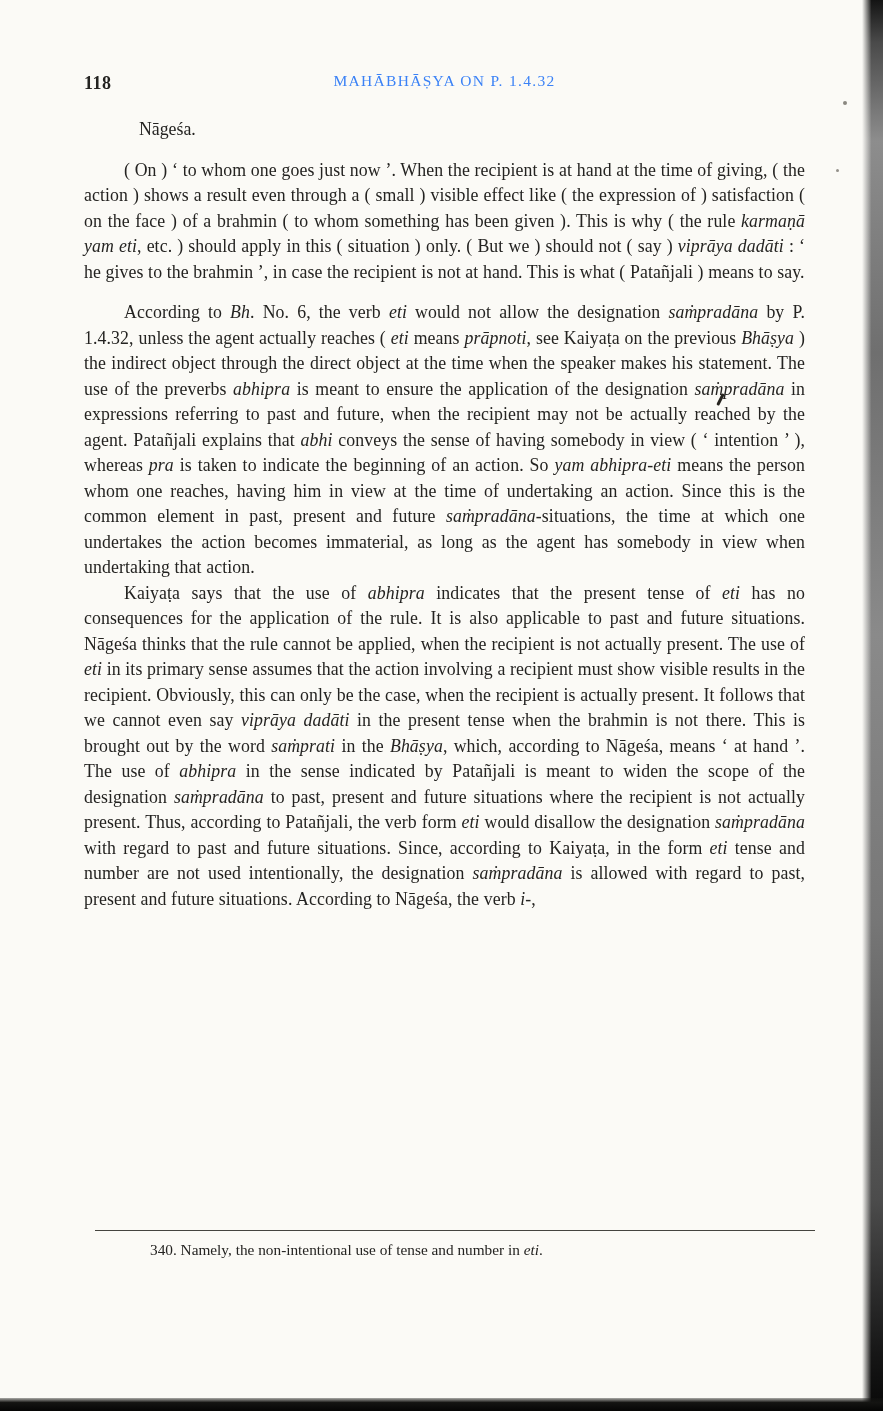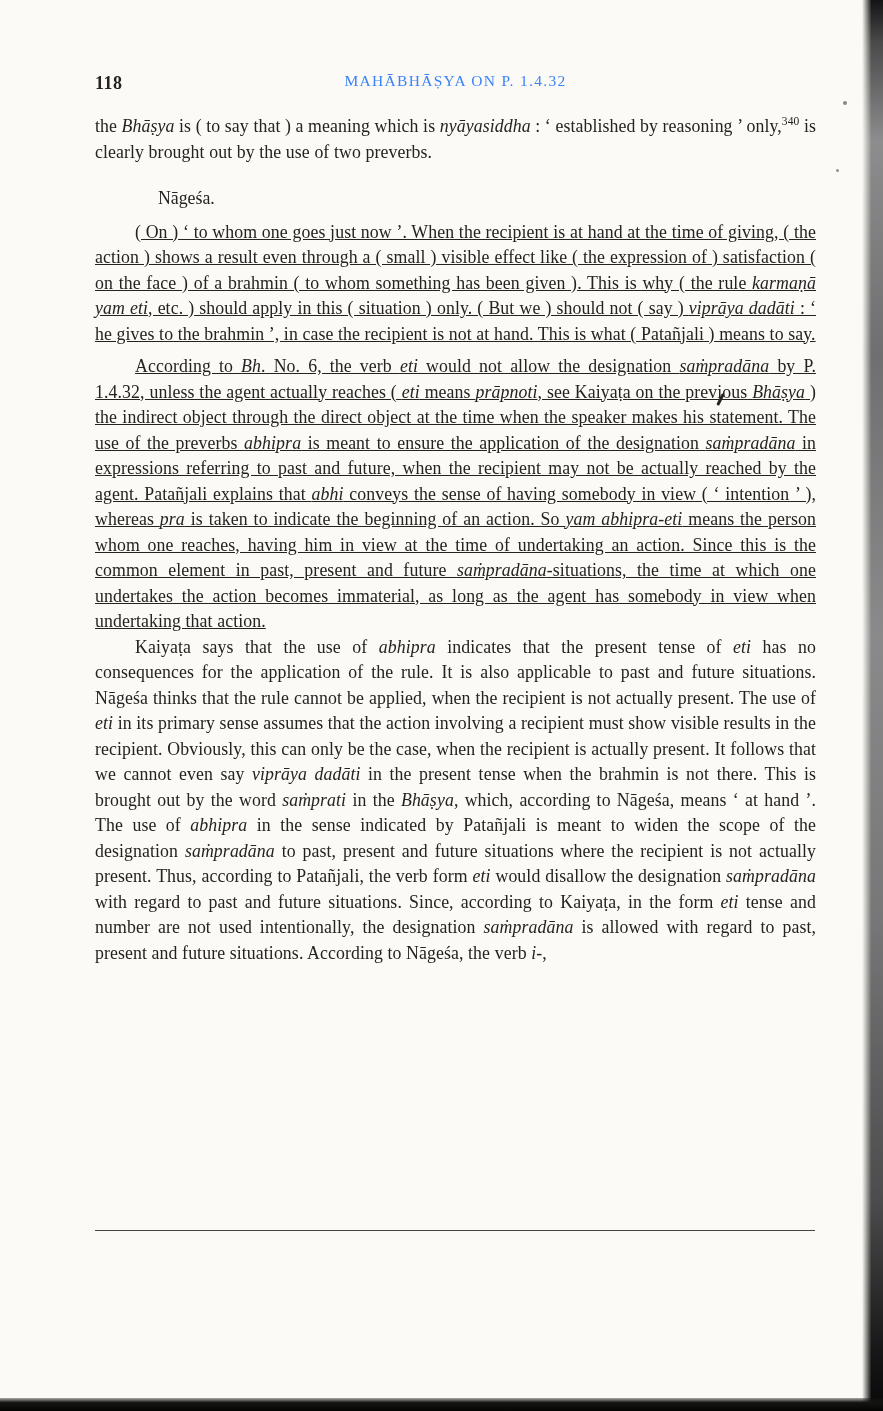--- a/index.html
+++ b/index.html
@@ -7,21 +7,21 @@
     width: 883px; height: 1411px;
     background: #fbfaf6;
     position: relative;
     overflow: hidden;
     font-family: "Liberation Serif", "DejaVu Serif", serif;
     color: #242321;
   }
   .page { position: absolute; inset: 0; }
   .content {
     position: absolute;
-    left: 95px; top: 72px;
+    left: 84px; top: 72px;
     width: 721px;
   }
   .running-header {
     position: relative;
     height: 24px;
     margin-bottom: 18px;
   }
   .page-number {
     position: absolute; left: 0; top: 1px;
     font-weight: bold; font-size: 18px; letter-spacing: 0.5px;
@@ -38,25 +38,25 @@
     line-height: 25.5px;
     text-align: justify;
     margin: 0;
     text-indent: 40px;
     letter-spacing: 0.1px;
   }
   .no-indent { text-indent: 0; }
   .subheading {
     font-size: 17.8px;
     line-height: 25.5px;
-    margin: 8px;
+    margin: 0;
     text-indent: 55px;
   }
   .mt-nagesa-head { margin-top: 21px; }
-  .mt-after-head  { margin-top: 7px; text-decoration: underline; }
+  .mt-after-head  { margin-top: 15px; }
   .mt-note-head   { margin-top: 26px; }
   .mt-para        { }
   .it { font-style: italic; }
   sup.fn-ref { font-size: 11.5px; line-height: 0; vertical-align: super; }
   .footnote-block {
     position: absolute;
     left: 95px; top: 1230px;
     width: 721px;
   }
   .footnote-rule {
@@ -105,35 +105,35 @@
 
 <div class="page">
 
   <div class="content">
 
     <header class="running-header">
       <span class="page-number">118</span>
       <span class="header-title">MAHĀBHĀṢYA ON P. 1.4.32</span>
     </header>
 
-    <p class="para no-indent">the <span class="it">Bhāṣya</span> is ( to say that ) a meaning which is <span class="it">nyāyasiddha</span> : ‘ established by reasoning ’ only,<sup class="fn-ref">340</sup> is clearly brought out by the use of two preverbs.</p>
 
     <p class="subheading mt-nagesa-head">Nāgeśa.</p>
 
     <p class="para mt-after-head">( On ) ‘ to whom one goes just now ’. When the recipient is at hand at the time of giving, ( the action ) shows a result even through a ( small ) visible effect like ( the expression of ) satisfaction ( on the face ) of a brahmin ( to whom something has been given ). This is why ( the rule <span class="it">karmaṇā yam eti</span>, etc. ) should apply in this ( situation ) only. ( But we ) should not ( say ) <span class="it">viprāya dadāti</span> : ‘ he gives to the brahmin ’, in case the recipient is not at hand. This is what ( Patañjali ) means to say.</p>
 
 
     <p class="para mt-after-head">According to <span class="it">Bh</span>. No. 6, the verb <span class="it">eti</span> would not allow the designation <span class="it">saṁpradāna</span> by P. 1.4.32, unless the agent actually reaches ( <span class="it">eti</span> means <span class="it">prāpnoti</span>, see Kaiyaṭa on the previous <span class="it">Bhāṣya</span> ) the indirect object through the direct object at the time when the speaker makes his statement. The use of the preverbs <span class="it">abhipra</span> is meant to ensure the application of the designation <span class="it">saṁpradāna</span> in expressions referring to past and future, when the recipient may not be actually reached by the agent. Patañjali explains that <span class="it">abhi</span> conveys the sense of having somebody in view ( ‘ intention ’ ), whereas <span class="it">pra</span> is taken to indicate the beginning of an action. So <span class="it">yam abhipra-eti</span> means the person whom one reaches, having him in view at the time of undertaking an action. Since this is the common element in past, present and future <span class="it">saṁpradāna</span>-situations, the time at which one undertakes the action becomes immaterial, as long as the agent has somebody in view when undertaking that action.</p>
 
     <p class="para mt-para">Kaiyaṭa says that the use of <span class="it">abhipra</span> indicates that the present tense of <span class="it">eti</span> has no consequences for the application of the rule. It is also applicable to past and future situations. Nāgeśa thinks that the rule cannot be applied, when the recipient is not actually present. The use of <span class="it">eti</span> in its primary sense assumes that the action involving a recipient must show visible results in the recipient. Obviously, this can only be the case, when the recipient is actually present. It follows that we cannot even say <span class="it">viprāya dadāti</span> in the present tense when the brahmin is not there. This is brought out by the word <span class="it">saṁprati</span> in the <span class="it">Bhāṣya</span>, which, according to Nāgeśa, means ‘ at hand ’. The use of <span class="it">abhipra</span> in the sense indicated by Patañjali is meant to widen the scope of the designation <span class="it">saṁpradāna</span> to past, present and future situations where the recipient is not actually present. Thus, according to Patañjali, the verb form <span class="it">eti</span> would disallow the designation <span class="it">saṁpradāna</span> with regard to past and future situations. Since, according to Kaiyaṭa, in the form <span class="it">eti</span> tense and number are not used intentionally, the designation <span class="it">saṁpradāna</span> is allowed with regard to past, present and future situations. According to Nāgeśa, the verb <span class="it">i-</span>,</p>
 
   </div>
 
   <div class="footnote-block">
     <div class="footnote-rule"></div>
+    <p class="footnote">340. Namely, the non-intentional use of tense and number in <span class="it">eti</span>.</p>
   </div>
 
   <div class="scan-edge-right"></div>
   <div class="scan-edge-bottom"></div>
   <div class="speck-1"></div>
   <div class="speck-2"></div>
   <div class="speck-3"></div>
 
 </div>
 

